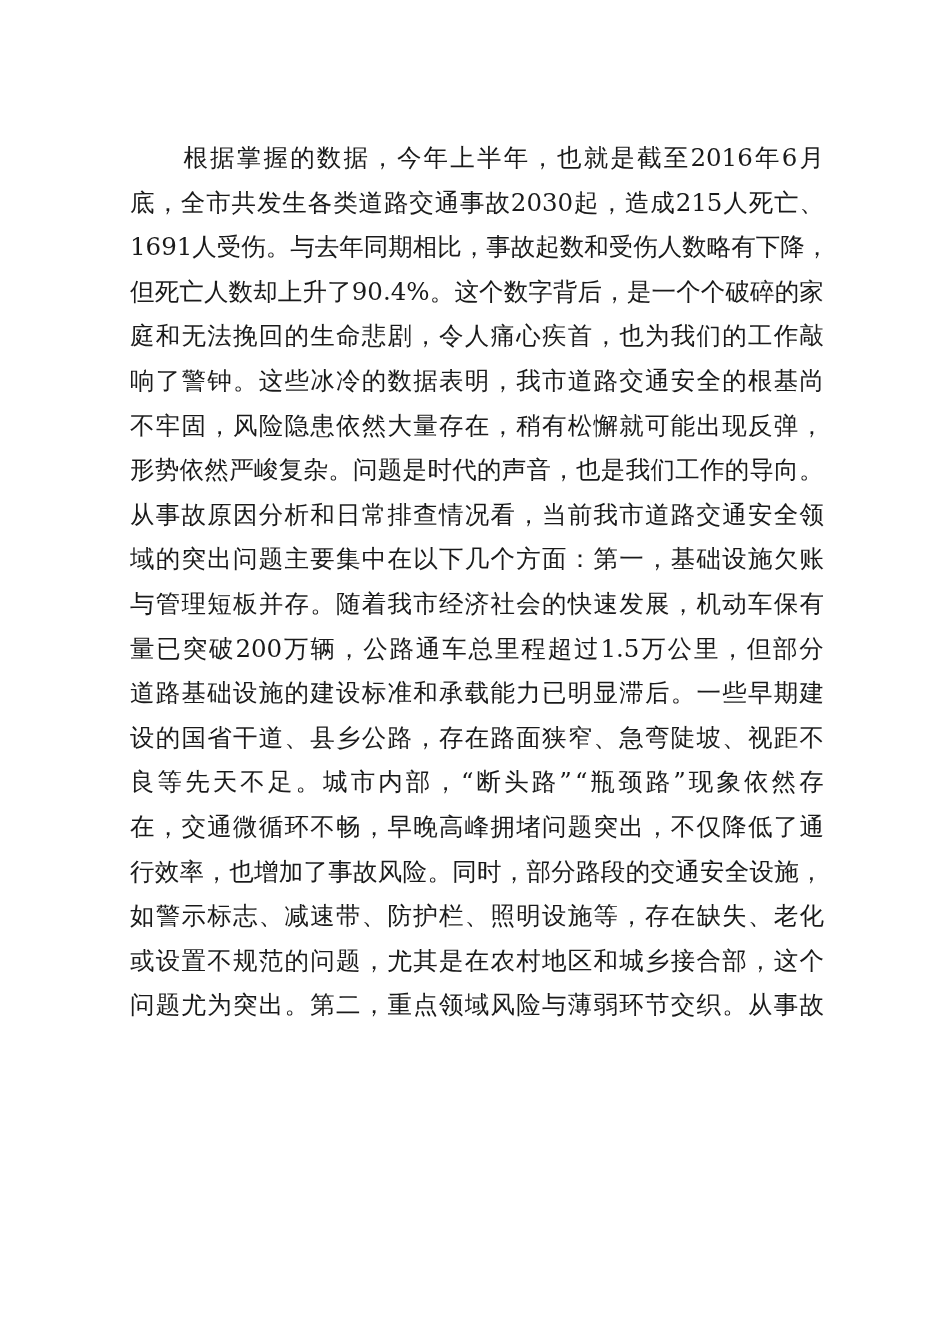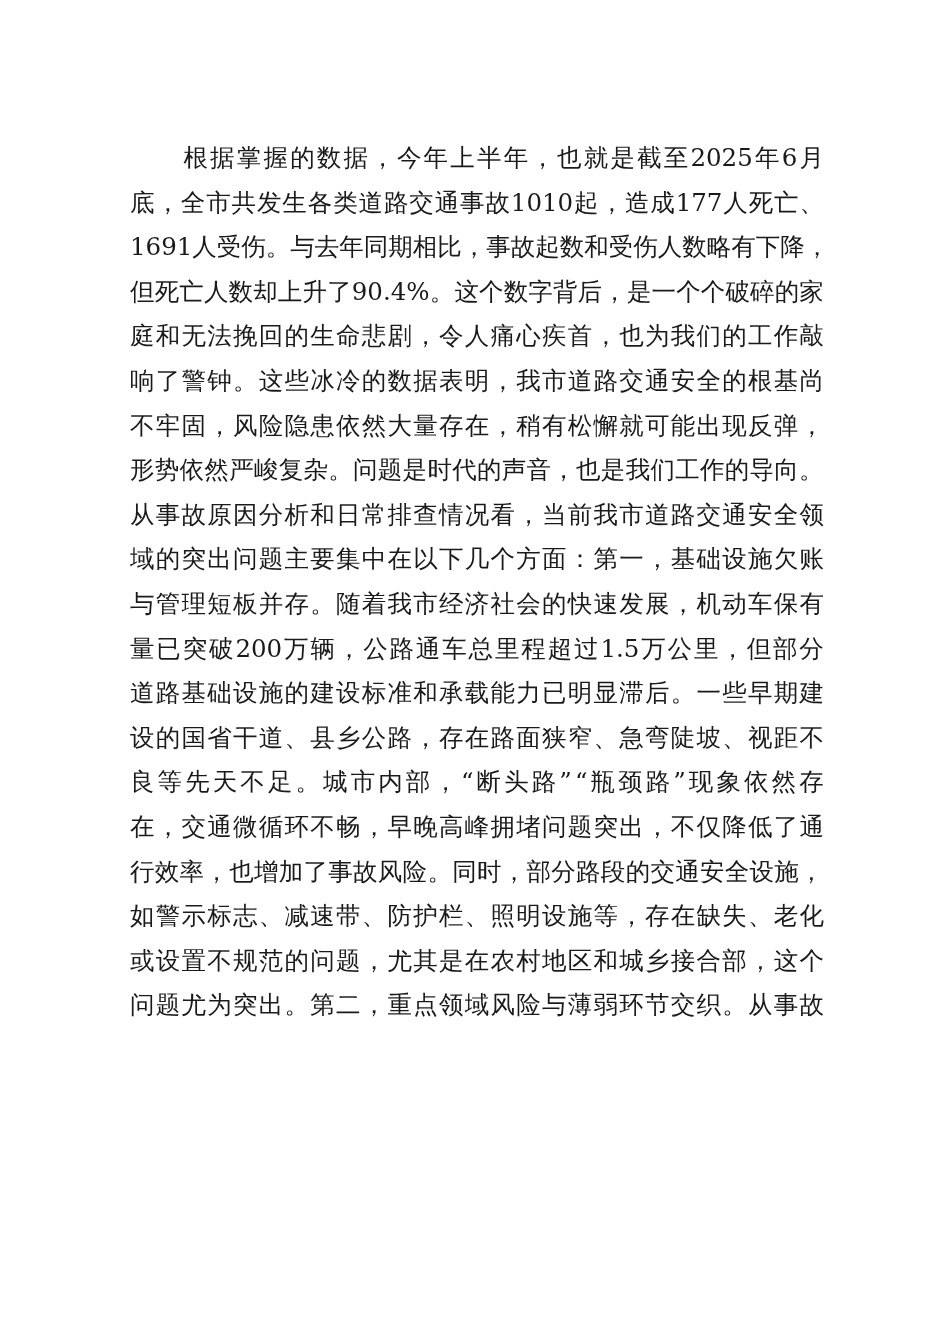--- a/index.html
+++ b/index.html
@@ -40,47 +40,47 @@
         <span class="ch">年</span>
         <span class="ch">上</span>
         <span class="ch">半</span>
         <span class="ch">年</span>
         <span class="ch">，</span>
         <span class="ch">也</span>
         <span class="ch">就</span>
         <span class="ch">是</span>
         <span class="ch">截</span>
         <span class="ch">至</span>
-        <span class="ch">2025</span>
+        <span class="ch">2016</span>
         <span class="ch">年</span>
         <span class="ch">6</span>
         <span class="ch">月</span>
       </div>
     <div class="line">
         <span class="ch">底</span>
         <span class="ch">，</span>
         <span class="ch">全</span>
         <span class="ch">市</span>
         <span class="ch">共</span>
         <span class="ch">发</span>
         <span class="ch">生</span>
         <span class="ch">各</span>
         <span class="ch">类</span>
         <span class="ch">道</span>
         <span class="ch">路</span>
         <span class="ch">交</span>
         <span class="ch">通</span>
         <span class="ch">事</span>
         <span class="ch">故</span>
-        <span class="ch">1010</span>
+        <span class="ch">2030</span>
         <span class="ch">起</span>
         <span class="ch">，</span>
         <span class="ch">造</span>
         <span class="ch">成</span>
-        <span class="ch">177</span>
+        <span class="ch">215</span>
         <span class="ch">人</span>
         <span class="ch">死</span>
         <span class="ch">亡</span>
         <span class="ch">、</span>
       </div>
     <div class="line">
         <span class="ch">1691</span>
         <span class="ch">人</span>
         <span class="ch">受</span>
         <span class="ch">伤</span>

